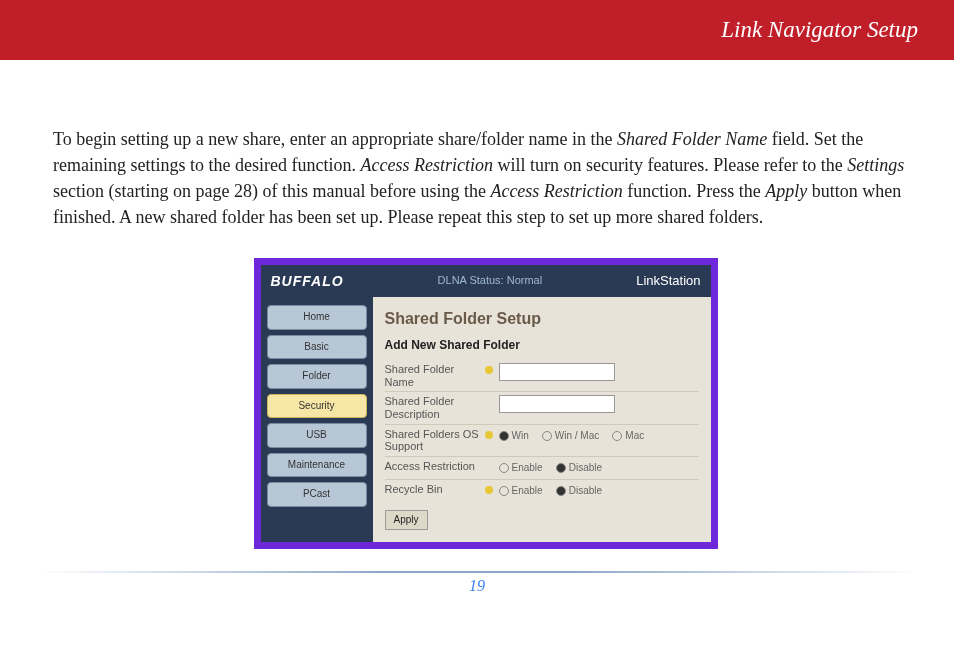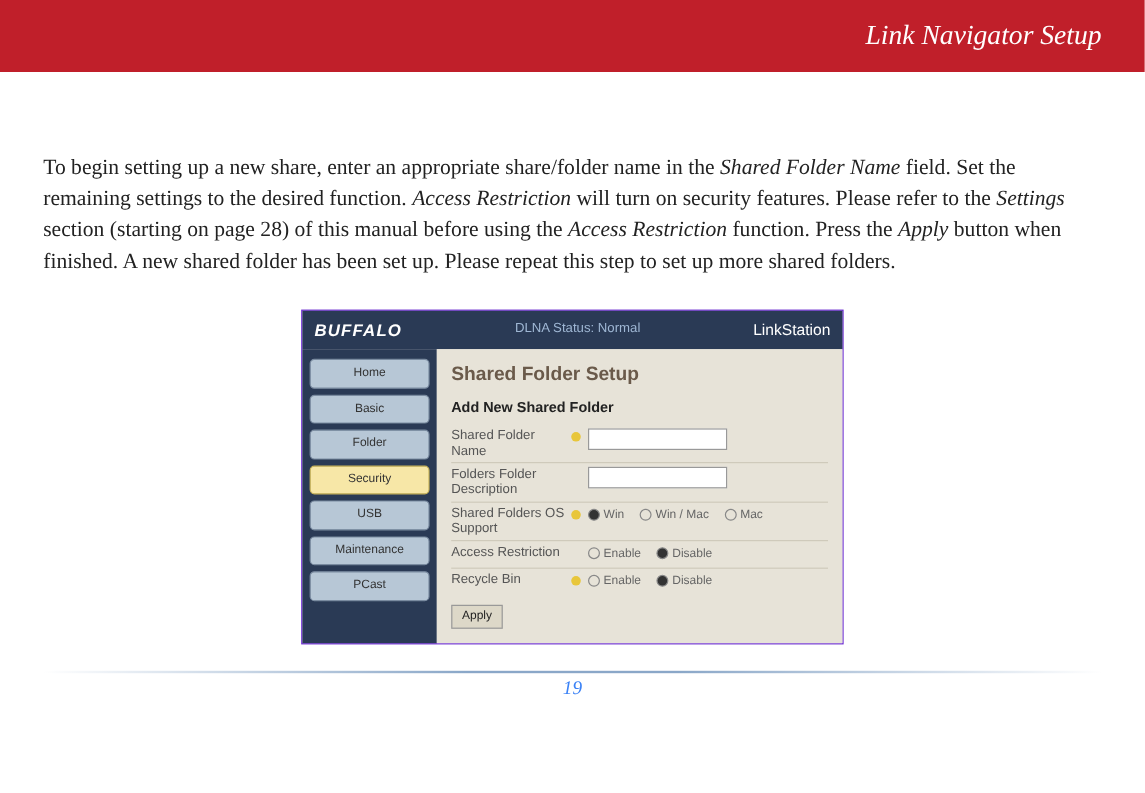--- a/index.html
+++ b/index.html
@@ -18,33 +18,34 @@
     padding-right: 36px;
     color: #fff;
     font-style: italic;
     font-size: 23px;
     font-family: Georgia, serif;
   }
   .content {
     padding: 48px 36px 0 36px;
     font-size: 18px;
     line-height: 1.45;
+    margin-left: 17px;
   }
   .ital { font-style: italic; }
   .bold { font-weight: bold; }
   .screenshot-wrap {
     display: flex;
     justify-content: center;
     margin-top: 28px;
     margin-bottom: 22px;
   }
   .screenshot {
     width: 450px;
-    border: 1px solid #6d28d9;
-    background: #e5e5e5;
+    border: 7px solid #6d28d9;
+    background: #15803d;
     font-family: Arial, sans-serif;
     font-size: 11px;
   }
   .ss-header {
     background: #2a3a55;
     color: #fff;
     display: flex;
     align-items: center;
     justify-content: space-between;
     height: 32px;
@@ -197,21 +198,21 @@
         <div class="ss-main">
           <h2>Shared Folder Setup</h2>
           <h3>Add New Shared Folder</h3>
           <div class="ss-form">
             <div class="ss-row">
               <div class="ss-label">Shared Folder Name</div>
               <div class="ss-bullet"></div>
               <div class="ss-field"><input type="text" style=""></div>
             </div>
             <div class="ss-row">
-              <div class="ss-label">Folders Folder Description</div>
+              <div class="ss-label">Shared Folder Description</div>
               <div class="ss-bullet" style="visibility:hidden"></div>
               <div class="ss-field"><input type="text" style=""></div>
             </div>
             <div class="ss-row">
               <div class="ss-label">Shared Folders OS Support</div>
               <div class="ss-bullet"></div>
               <div class="ss-field">
                 <span class="ss-radio"><span class="dot filled"></span><span>Win</span></span>
                 <span class="ss-radio"><span class="dot"></span><span>Win / Mac</span></span>
                 <span class="ss-radio"><span class="dot"></span><span>Mac</span></span>

